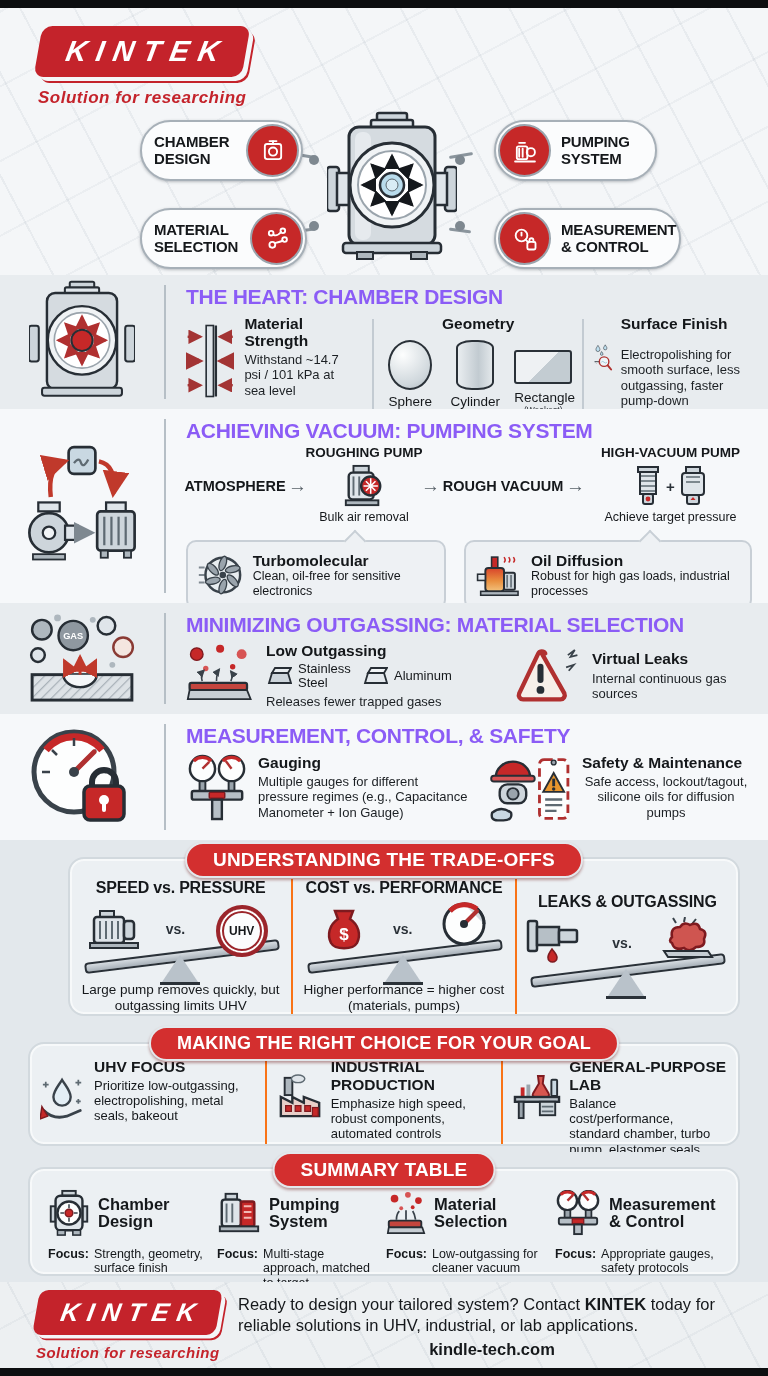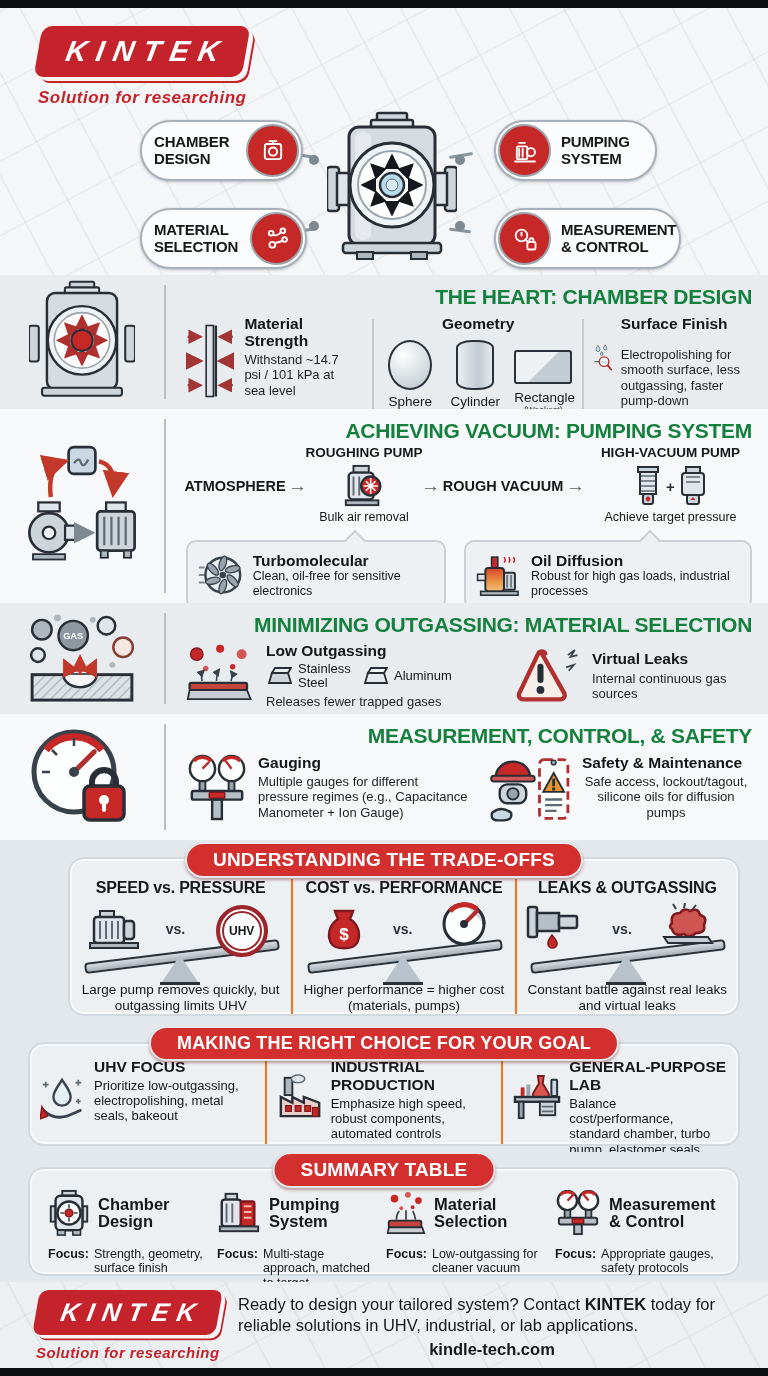--- a/index.html
+++ b/index.html
@@ -33,21 +33,21 @@
   .cdot{position:absolute;width:10px;height:10px;border-radius:50%;background:#7e8890;}
   .clin{position:absolute;height:3px;background:#8b959d;border-radius:2px;}
   .chamber-svg{position:absolute;left:327px;top:103px;}
 
   
   .sec{position:absolute;left:0;width:768px;display:flex;}
   .band{background:#e8ecef}.panel{background:#f6f8fa}.gray{background:#e3e8ec}
   .left-col{width:164px;flex:none;display:flex;align-items:center;justify-content:center;
      border-right:2px solid #b6bfc6;margin:10px 0;}
   .sec-body{flex:1;padding:10px 16px 6px 20px;min-width:0;}
-  .sec-title{font-size:21px;font-weight:800;letter-spacing:-.3px;color:#15803d;text-align:right;}
+  .sec-title{font-size:21px;font-weight:800;letter-spacing:-.3px;color:#8b5cf6;}
   .h3{font-size:15.5px;font-weight:800;line-height:1.1;color:#14171a;}
   .small{font-size:13px;line-height:1.18;color:#1c2024;}
   .vdiv{border-left:2px solid #c3cbd2;margin:4px 10px;}
 
   
   .s1-row{display:flex;margin-top:6px;}
   .geo-shapes{display:flex;gap:10px;justify-content:center;margin-top:6px;}
   .geo-item{width:58px;text-align:center;}
   .geo-name{font-size:13.5px;margin-top:4px;}
   .geo-note{font-size:8.5px;color:#2a2f34;white-space:nowrap;}
@@ -674,21 +674,20 @@
               <rect x="33" y="11" width="18" height="12" rx="2" fill="#cdd5db" stroke="#272e35" stroke-width="2.5"></rect>
               <path d="M26 30 C23 34 22 36 22 38.5 a4.5 4.5 0 0 0 9 0 C31 36 29 34 26 30Z" fill="#c62828" stroke="#7e1a1f" stroke-width="1.6"></path>
             </svg>
             <div class="vs" style="left:92px;top:22px;">vs.</div>
             <svg width="52" height="44" viewBox="0 0 52 44" style="position:absolute;left:142px;top:4px;">
               <path d="M14 6 l-3 -5 M22 5 l1 -5 M30 7 l4 -5" stroke="#39424a" stroke-width="2" fill="none"></path>
               <path d="M10 20 q-2 -10 8 -10 q4 -6 10 -2 q8 -4 10 4 q8 2 4 10 q2 8 -8 8 q-6 6 -12 1 q-10 3 -12 -5 q-4 -2 0 -6z" fill="#cf5550" stroke="#7e1a1f" stroke-width="2.5"></path>
               <path d="M2 34 h44 l4 6 h-44 z" fill="#c6cdd3" stroke="#272e35" stroke-width="2"></path>
             </svg>
           </div>
-          <div class="caption">Constant battle against real leaks and virtual leaks</div>
         </div>
       </div>
     </div>
   </div>
 
   <div class="gray" style="position:absolute;left:0;top:1022px;width:768px;height:130px;">
     <div class="pillhead" style="top:4px;font-size:18px;">MAKING THE RIGHT CHOICE FOR YOUR GOAL</div>
     <div class="bigbox" style="top:20px;bottom:6px;">
       <div class="cols" style="padding-top:14px;">
         <div class="col choice">

